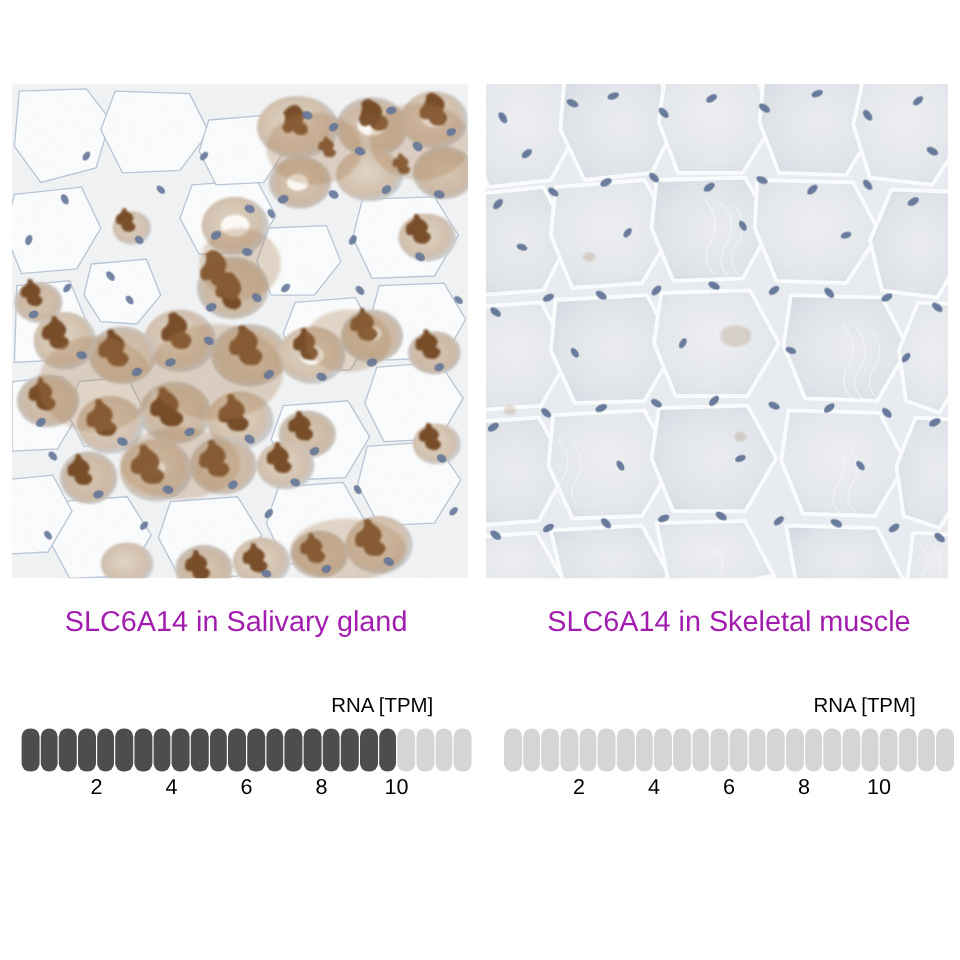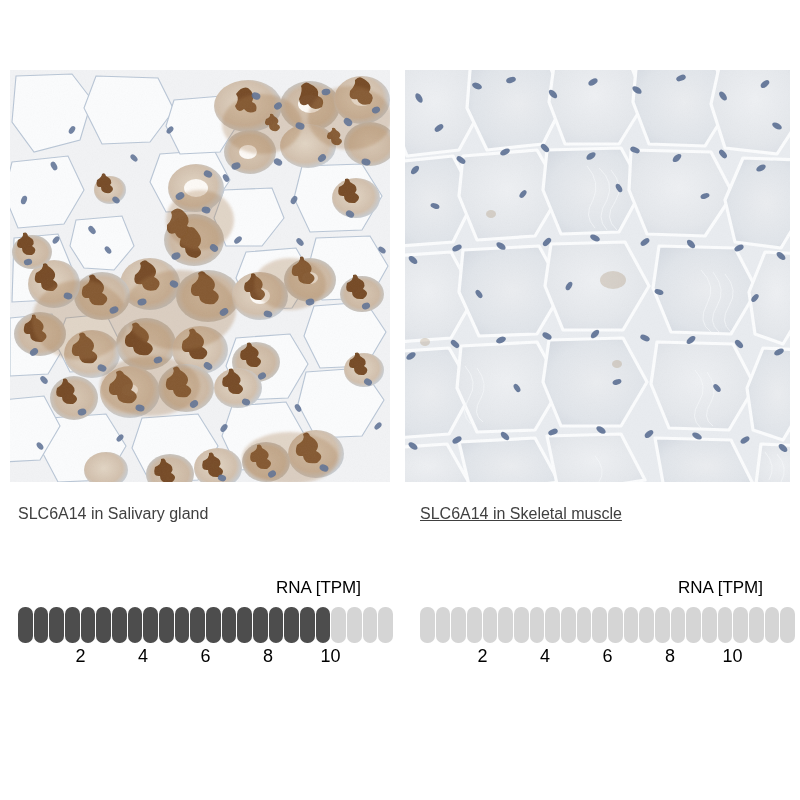--- a/index.html
+++ b/index.html
@@ -17,27 +17,28 @@
   .panel{position:absolute;top:70px;height:412px;overflow:hidden;}
   .panel.left{left:10px;width:380px;}
   .panel.right{left:405px;width:385px;}
 
   .micro{position:absolute;left:0;top:0;width:100%;height:100%;overflow:hidden;}
   .micro svg{display:block;width:100%;height:100%;}
 
   
   .caption{
     position:absolute;
-    font-size:16px;
-    color:#404040;
+    font-size:24px;
+    color:#a21caf;
     letter-spacing:0px;
     white-space:nowrap;
+    margin-left:36px;
   }
   .caption.left{left:18px;top:505px;}
-  .caption.right{left:420px;top:505px;text-decoration:underline;}
+  .caption.right{left:420px;top:505px;}
 
   
   .rna-label{
     position:absolute;
     font-size:17px;
     color:#000000;
     white-space:nowrap;
   }
   .rna-label.left{left:276px;top:578px;}
   .rna-label.right{left:678px;top:578px;}

